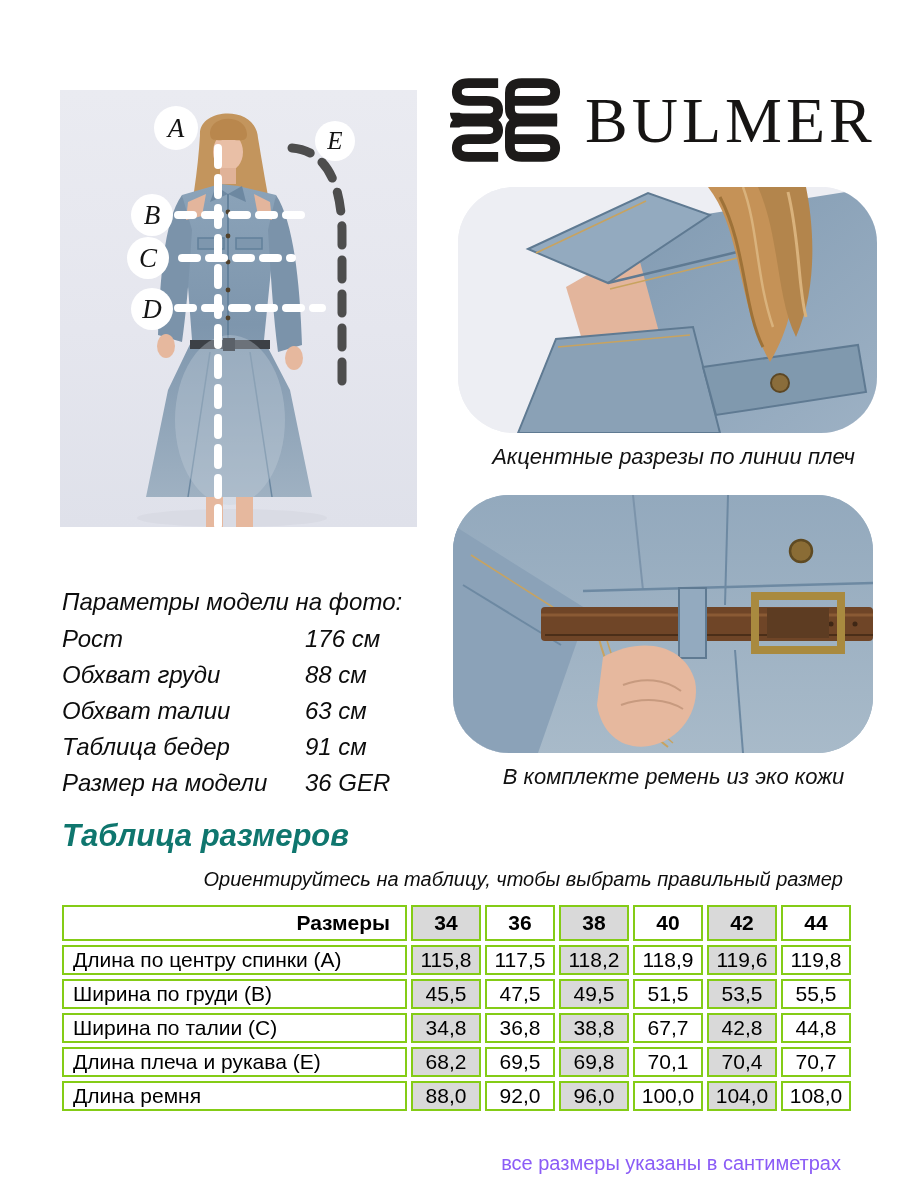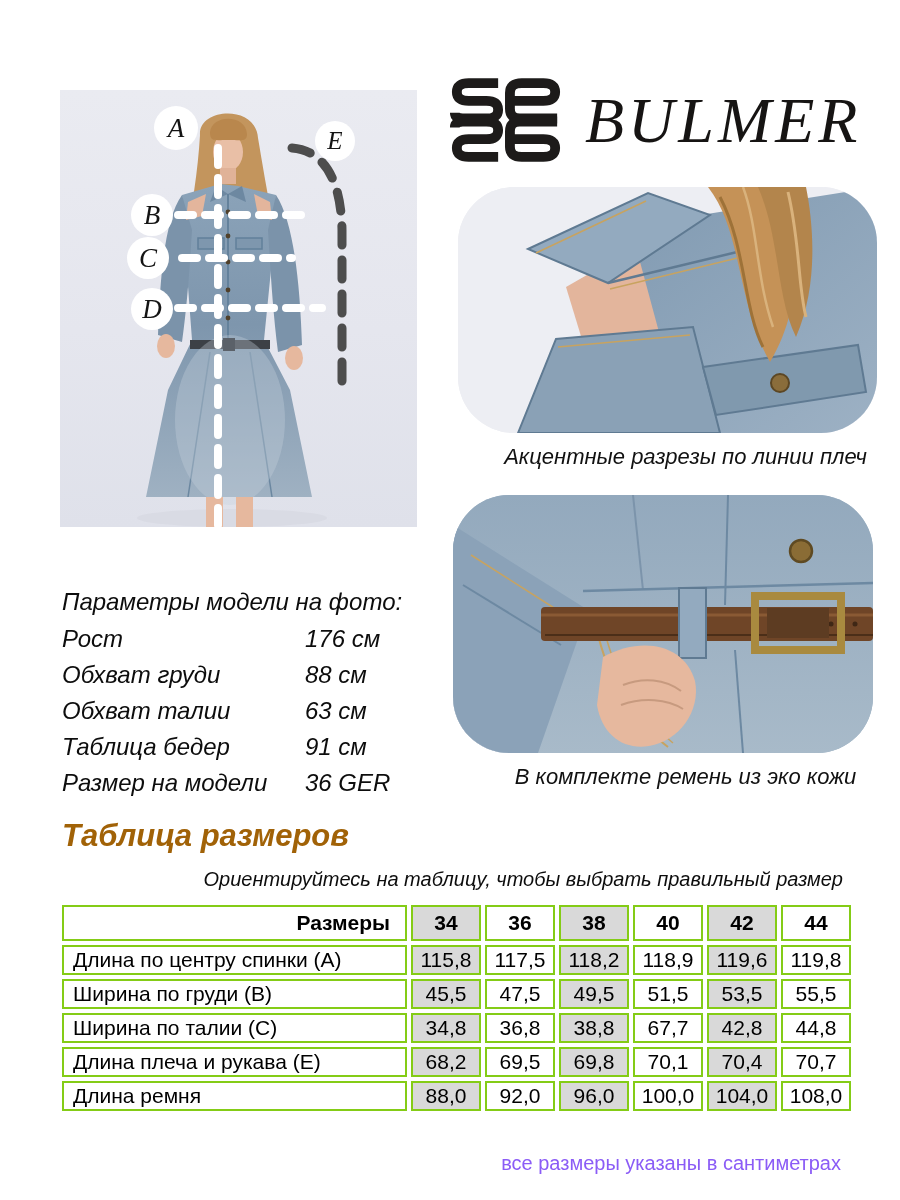--- a/index.html
+++ b/index.html
@@ -18,47 +18,47 @@
     position:absolute;background:#ffffff;border-radius:50%;
     display:flex;align-items:center;justify-content:center;
     font-family:"Liberation Serif", serif;font-style:italic;
     font-size:27px;color:#141414;
   }
   
   .brand-mark{position:absolute;left:447px;top:73px;}
   .brand-word{
     position:absolute;left:585px;top:84px;width:300px;
     font-family:"Liberation Serif", serif;font-size:64px;font-weight:400;
-    letter-spacing:4px;color:#161413;white-space:nowrap;font-style:italic;
+    letter-spacing:4px;color:#161413;white-space:nowrap;
   }
   
   .detail-1{
     position:absolute;left:458px;top:187px;width:419px;height:246px;
     border-radius:56px;overflow:hidden;background:#edeef3;
   }
   .detail-2{
     position:absolute;left:453px;top:495px;width:420px;height:258px;
     border-radius:56px;overflow:hidden;background:#9db2c4;
   }
   .caption{
-    position:absolute;left:476px;width:419px;text-align:center;
+    position:absolute;left:464px;width:419px;text-align:center;
     font-style:italic;font-size:22px;color:#111;white-space:nowrap;
   }
   .caption-1{top:444px;}
   .caption-2{top:764px;}
   
   .params{position:absolute;left:62px;top:588px;width:360px;font-style:italic;font-size:24px;}
   .params .p-title{margin-bottom:9px;}
   .params .p-row{display:flex;margin-bottom:8px;}
   .params .p-label{width:243px;}
   .params .p-value{flex:1;}
   
   .size-title{
     position:absolute;left:62px;top:818px;
-    font-size:31px;font-weight:700;font-style:italic;color:#a16207;
+    font-size:31px;font-weight:700;font-style:italic;color:#0f766e;
   }
   .size-subtitle{
     position:absolute;right:57px;top:868px;
     font-size:20px;font-style:italic;color:#0d0d0d;white-space:nowrap;
   }
   .table-wrap{position:absolute;left:58px;top:901px;}
   table.size-table{border-collapse:separate;border-spacing:4px;}
   .size-table th,.size-table td{
     border:2px solid #84cc16;background:#fff;text-align:center;
     font-family:"Liberation Sans", sans-serif;font-size:21px;color:#000;

